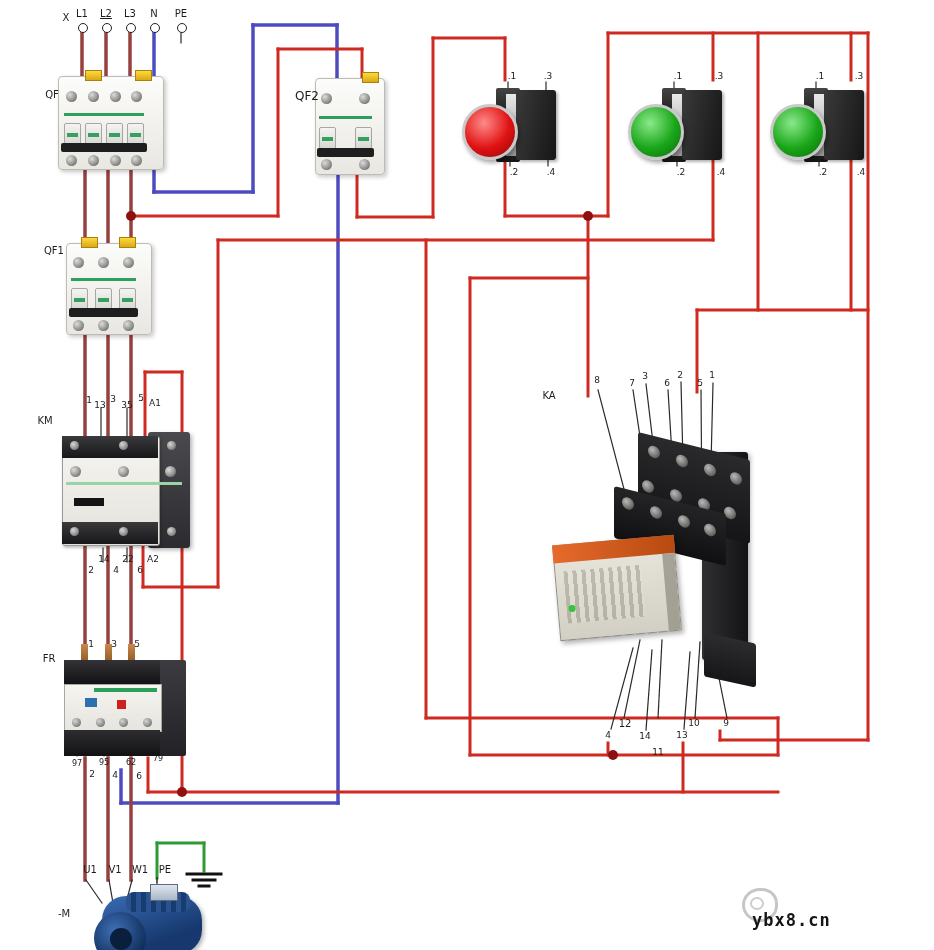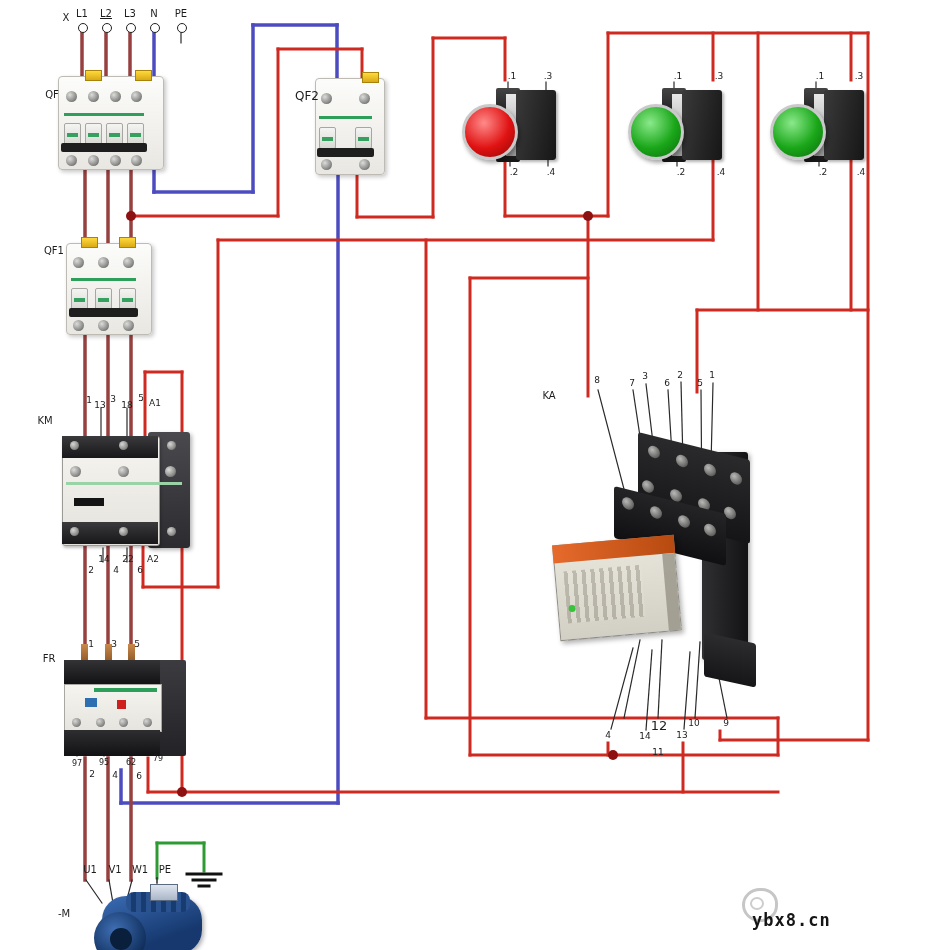--- a/index.html
+++ b/index.html
@@ -401,21 +401,21 @@
       <span class="lbl" style="left: 52px; top: 90px; font-size: 10px;">QF</span>
       <span class="lbl" style="left: 54px; top: 246px; font-size: 10px;">QF1</span>
       <span class="lbl" style="left: 307px; top: 90px; font-size: 12px;">QF2</span>
       <span class="lbl" style="left: 45px; top: 416px; font-size: 10px;">KM</span>
       <span class="lbl" style="left: 49px; top: 654px; font-size: 10px;">FR</span>
       <span class="lbl" style="left: 549px; top: 391px; font-size: 10px;">KA</span>
       <span class="lbl" style="left: 64px; top: 909px; font-size: 10px;">-M</span>
       <span class="lbl" style="left: 89px; top: 396px; font-size: 9px;">1</span>
       <span class="lbl" style="left: 100px; top: 401px; font-size: 9px;">13</span>
       <span class="lbl" style="left: 113px; top: 395px; font-size: 9px;">3</span>
-      <span class="lbl" style="left: 127px; top: 401px; font-size: 9px;">18</span>
+      <span class="lbl" style="left: 127px; top: 401px; font-size: 9px;">35</span>
       <span class="lbl" style="left: 141px; top: 394px; font-size: 9px;">5</span>
       <span class="lbl" style="left: 155px; top: 399px; font-size: 9px;">A1</span>
       <span class="lbl" style="left: 91px; top: 566px; font-size: 9px;">2</span>
       <span class="lbl" style="left: 104px; top: 555px; font-size: 9px;">14</span>
       <span class="lbl" style="left: 116px; top: 566px; font-size: 9px;">4</span>
       <span class="lbl" style="left: 128px; top: 555px; font-size: 9px;">22</span>
       <span class="lbl" style="left: 140px; top: 566px; font-size: 9px;">6</span>
       <span class="lbl" style="left: 153px; top: 555px; font-size: 9px;">A2</span>
       <span class="lbl" style="left: 91px; top: 640px; font-size: 9px;">1</span>
       <span class="lbl" style="left: 114px; top: 640px; font-size: 9px;">3</span>
@@ -439,21 +439,21 @@
       <span class="lbl" style="left: 859px; top: 72px; font-size: 9px;">.3</span>
       <span class="lbl" style="left: 823px; top: 168px; font-size: 9px;">.2</span>
       <span class="lbl" style="left: 861px; top: 168px; font-size: 9px;">.4</span>
       <span class="lbl" style="left: 597px; top: 376px; font-size: 9px;">8</span>
       <span class="lbl" style="left: 632px; top: 379px; font-size: 9px;">7</span>
       <span class="lbl" style="left: 645px; top: 372px; font-size: 9px;">3</span>
       <span class="lbl" style="left: 667px; top: 379px; font-size: 9px;">6</span>
       <span class="lbl" style="left: 680px; top: 371px; font-size: 9px;">2</span>
       <span class="lbl" style="left: 700px; top: 379px; font-size: 9px;">5</span>
       <span class="lbl" style="left: 712px; top: 371px; font-size: 9px;">1</span>
-      <span class="lbl" style="left: 659px; top: 719px; font-size: 13px;">12</span>
+      <span class="lbl" style="left: 625px; top: 719px; font-size: 10px;">12</span>
       <span class="lbl" style="left: 608px; top: 731px; font-size: 9px;">4</span>
       <span class="lbl" style="left: 645px; top: 732px; font-size: 9px;">14</span>
       <span class="lbl" style="left: 658px; top: 748px; font-size: 9px;">11</span>
       <span class="lbl" style="left: 682px; top: 731px; font-size: 9px;">13</span>
       <span class="lbl" style="left: 694px; top: 719px; font-size: 9px;">10</span>
       <span class="lbl" style="left: 726px; top: 719px; font-size: 9px;">9</span>
       <span class="lbl" style="left: 90px; top: 865px; font-size: 10px;">U1</span>
       <span class="lbl" style="left: 115px; top: 865px; font-size: 10px;">V1</span>
       <span class="lbl" style="left: 140px; top: 865px; font-size: 10px;">W1</span>
       <span class="lbl" style="left: 165px; top: 865px; font-size: 10px;">PE</span>

